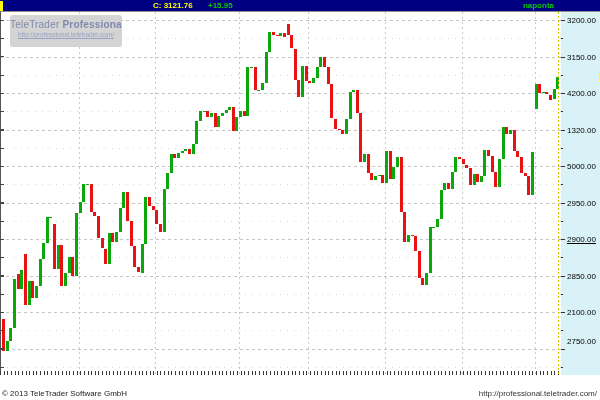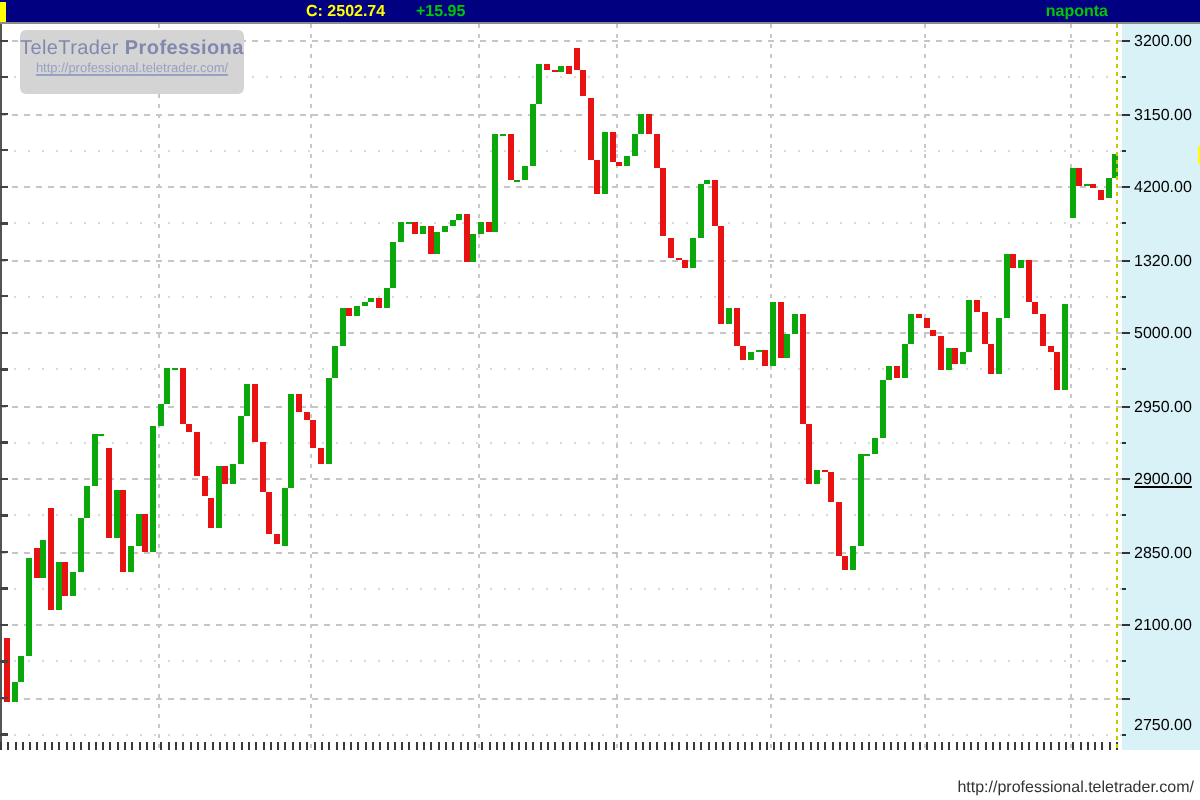--- a/index.html
+++ b/index.html
@@ -61,21 +61,21 @@
   .f-copy{position:absolute;left:2px;top:0;font-size:8px;color:#222;white-space:nowrap;}
   .f-url{position:absolute;right:3px;top:0;font-size:8px;color:#333;white-space:nowrap;}
 </style>
 </head>
 <body>
 
 <div id="app">
 
   <div class="titlebar">
     <div class="flag"></div>
-    <span class="tb-text tb-close">C: 2502.74</span>
+    <span class="tb-text tb-close">C: 3121.76</span>
     <span class="tb-text tb-change">+15.95</span>
     <span class="tb-text tb-interval">naponta</span>
   </div>
 
   <div class="plot">
     <div id="grid">
         <div class="gh" style="top: 8px;"></div>
         <div class="ghm" style="top: 26.25px;"></div>
         <div class="gh" style="top: 44.5px;"></div>
         <div class="ghm" style="top: 62.75px;"></div>
@@ -445,21 +445,22 @@
       <div class="ytick" style="top: 245.25px; width: 2px;"></div>
       <div class="ylab" style="top: 223px; text-decoration: underline;">2900.00</div>
       <div class="ytick" style="top: 263.5px; width: 4px;"></div>
       <div class="ytick" style="top: 281.75px; width: 2px;"></div>
       <div class="ylab" style="top: 259.5px;">2850.00</div>
       <div class="ytick" style="top: 300px; width: 4px;"></div>
       <div class="ytick" style="top: 318.25px; width: 2px;"></div>
       <div class="ylab" style="top: 296px;">2100.00</div>
       <div class="ytick" style="top: 336.5px; width: 4px;"></div>
       <div class="ytick" style="top: 354.75px; width: 2px;"></div>
-      <div class="ylab" style="top: 346px;">2750.00</div>
+      <div class="ylab" style="top: 325px;">2750.00</div>
     </div>
 
 
   <div class="footer">
+    <span class="f-copy">© 2013 TeleTrader Software GmbH</span>
     <span class="f-url">http://professional.teletrader.com/</span>
   </div>
 
 </div>
 
 </body></html>

